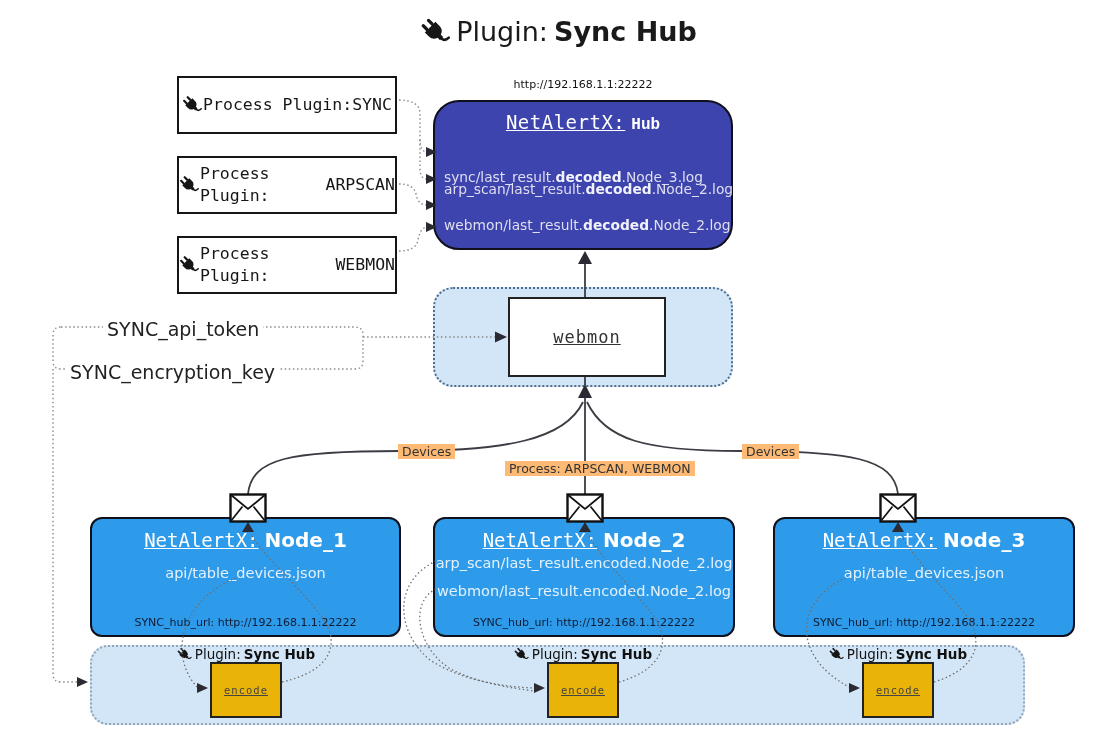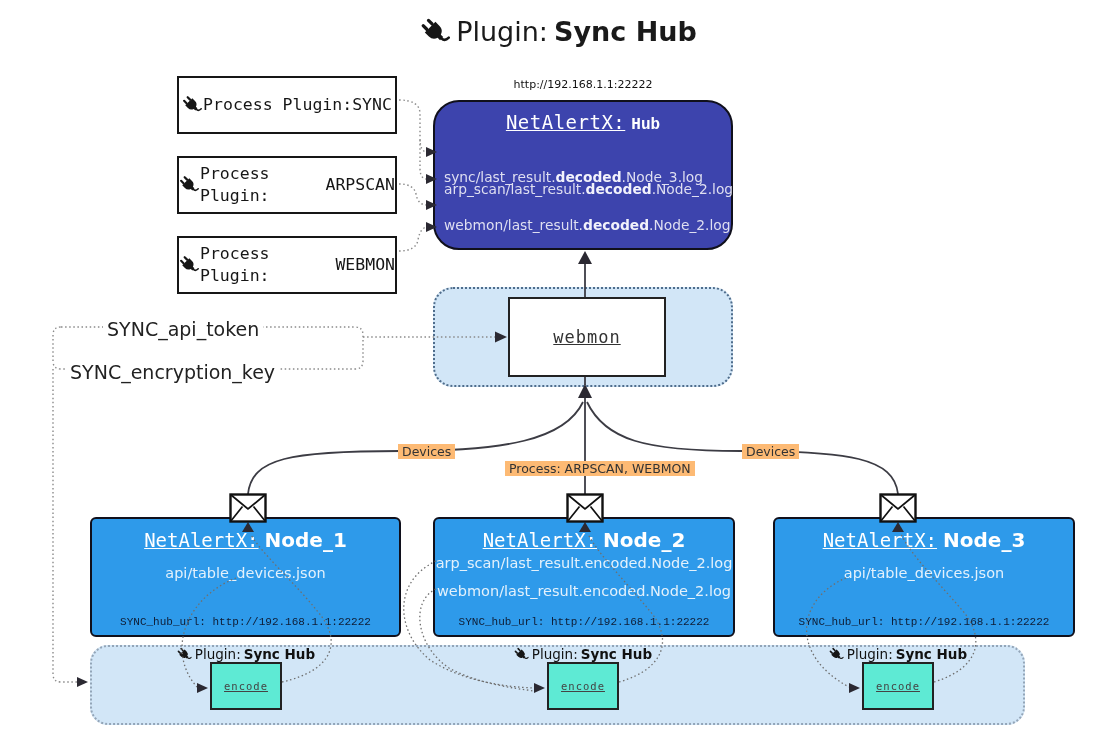--- a/index.html
+++ b/index.html
@@ -34,29 +34,29 @@
   
   .decode-wrap { left:433px; top:287px; width:300px; height:100px; background:#d2e6f7; border:2px dotted #4f6d8c; border-radius:20px; }
   .decode-box { left:508px; top:297px; width:158px; height:80px; background:#fff; border:2px solid #222;
                 display:flex; align-items:center; justify-content:center; font-size:17px; color:#333; letter-spacing:1px; }
 
   
   .float-label { background:#fff; font-size:19px; color:#222; padding:0 4px; white-space:nowrap; }
   .edge-label  { background:#fdba74; font-size:12.5px; color:#333; padding:0 4px; white-space:nowrap; }
 
   
-  .node { top:517px; height:120px; background:#2e9aea; border:2.5px solid #10101c; border-radius:6px; color:#fff; }
+  .node { top:517px; height:120px; background:#2e9aea; border:2.5px solid #10101c; border-radius:12px; color:#fff; }
   .node-title { left:0; top:9px; width:100%; text-align:center; font-size:19px; white-space:nowrap; }
   .node-title .bold { font-family:"DejaVu Sans","Liberation Sans",sans-serif; font-weight:700; font-size:20px; }
   .node-line { left:0; width:100%; text-align:center; font-size:14.5px; color:#e3f1fc; white-space:nowrap; }
-  .node-url { left:0; top:97px; width:100%; text-align:center; font-size:11px; color:#0f1c33; white-space:nowrap;font-family:Liberation Mono, monospace; }
+  .node-url { left:0; top:97px; width:100%; text-align:center; font-size:11px; color:#0f1c33; white-space:nowrap; }
 
   
   .bottom-wrap { left:90px; top:645px; width:935px; height:80px; background:#d2e6f7; border:2px dotted #93a5b8; border-radius:18px; }
-  .encode-box { top:662px; width:72px; height:48px; background:#5eead4; border:2px solid #222;
+  .encode-box { top:662px; width:72px; height:56px; background:#eab308; border:2px solid #222;
                 display:flex; align-items:center; justify-content:center; font-size:10.5px; color:#444; letter-spacing:1px; }
   .enc-label { top:646px; display:flex; align-items:center; gap:3px; font-size:13.5px; color:#111; white-space:nowrap; transform:translateX(-50%); }
   .enc-label .bold { font-weight:700; }
 
   svg.overlay { left:0; top:0; pointer-events:none; }
 </style>
 </head>
 <body>
 
 <div id="canvas">

